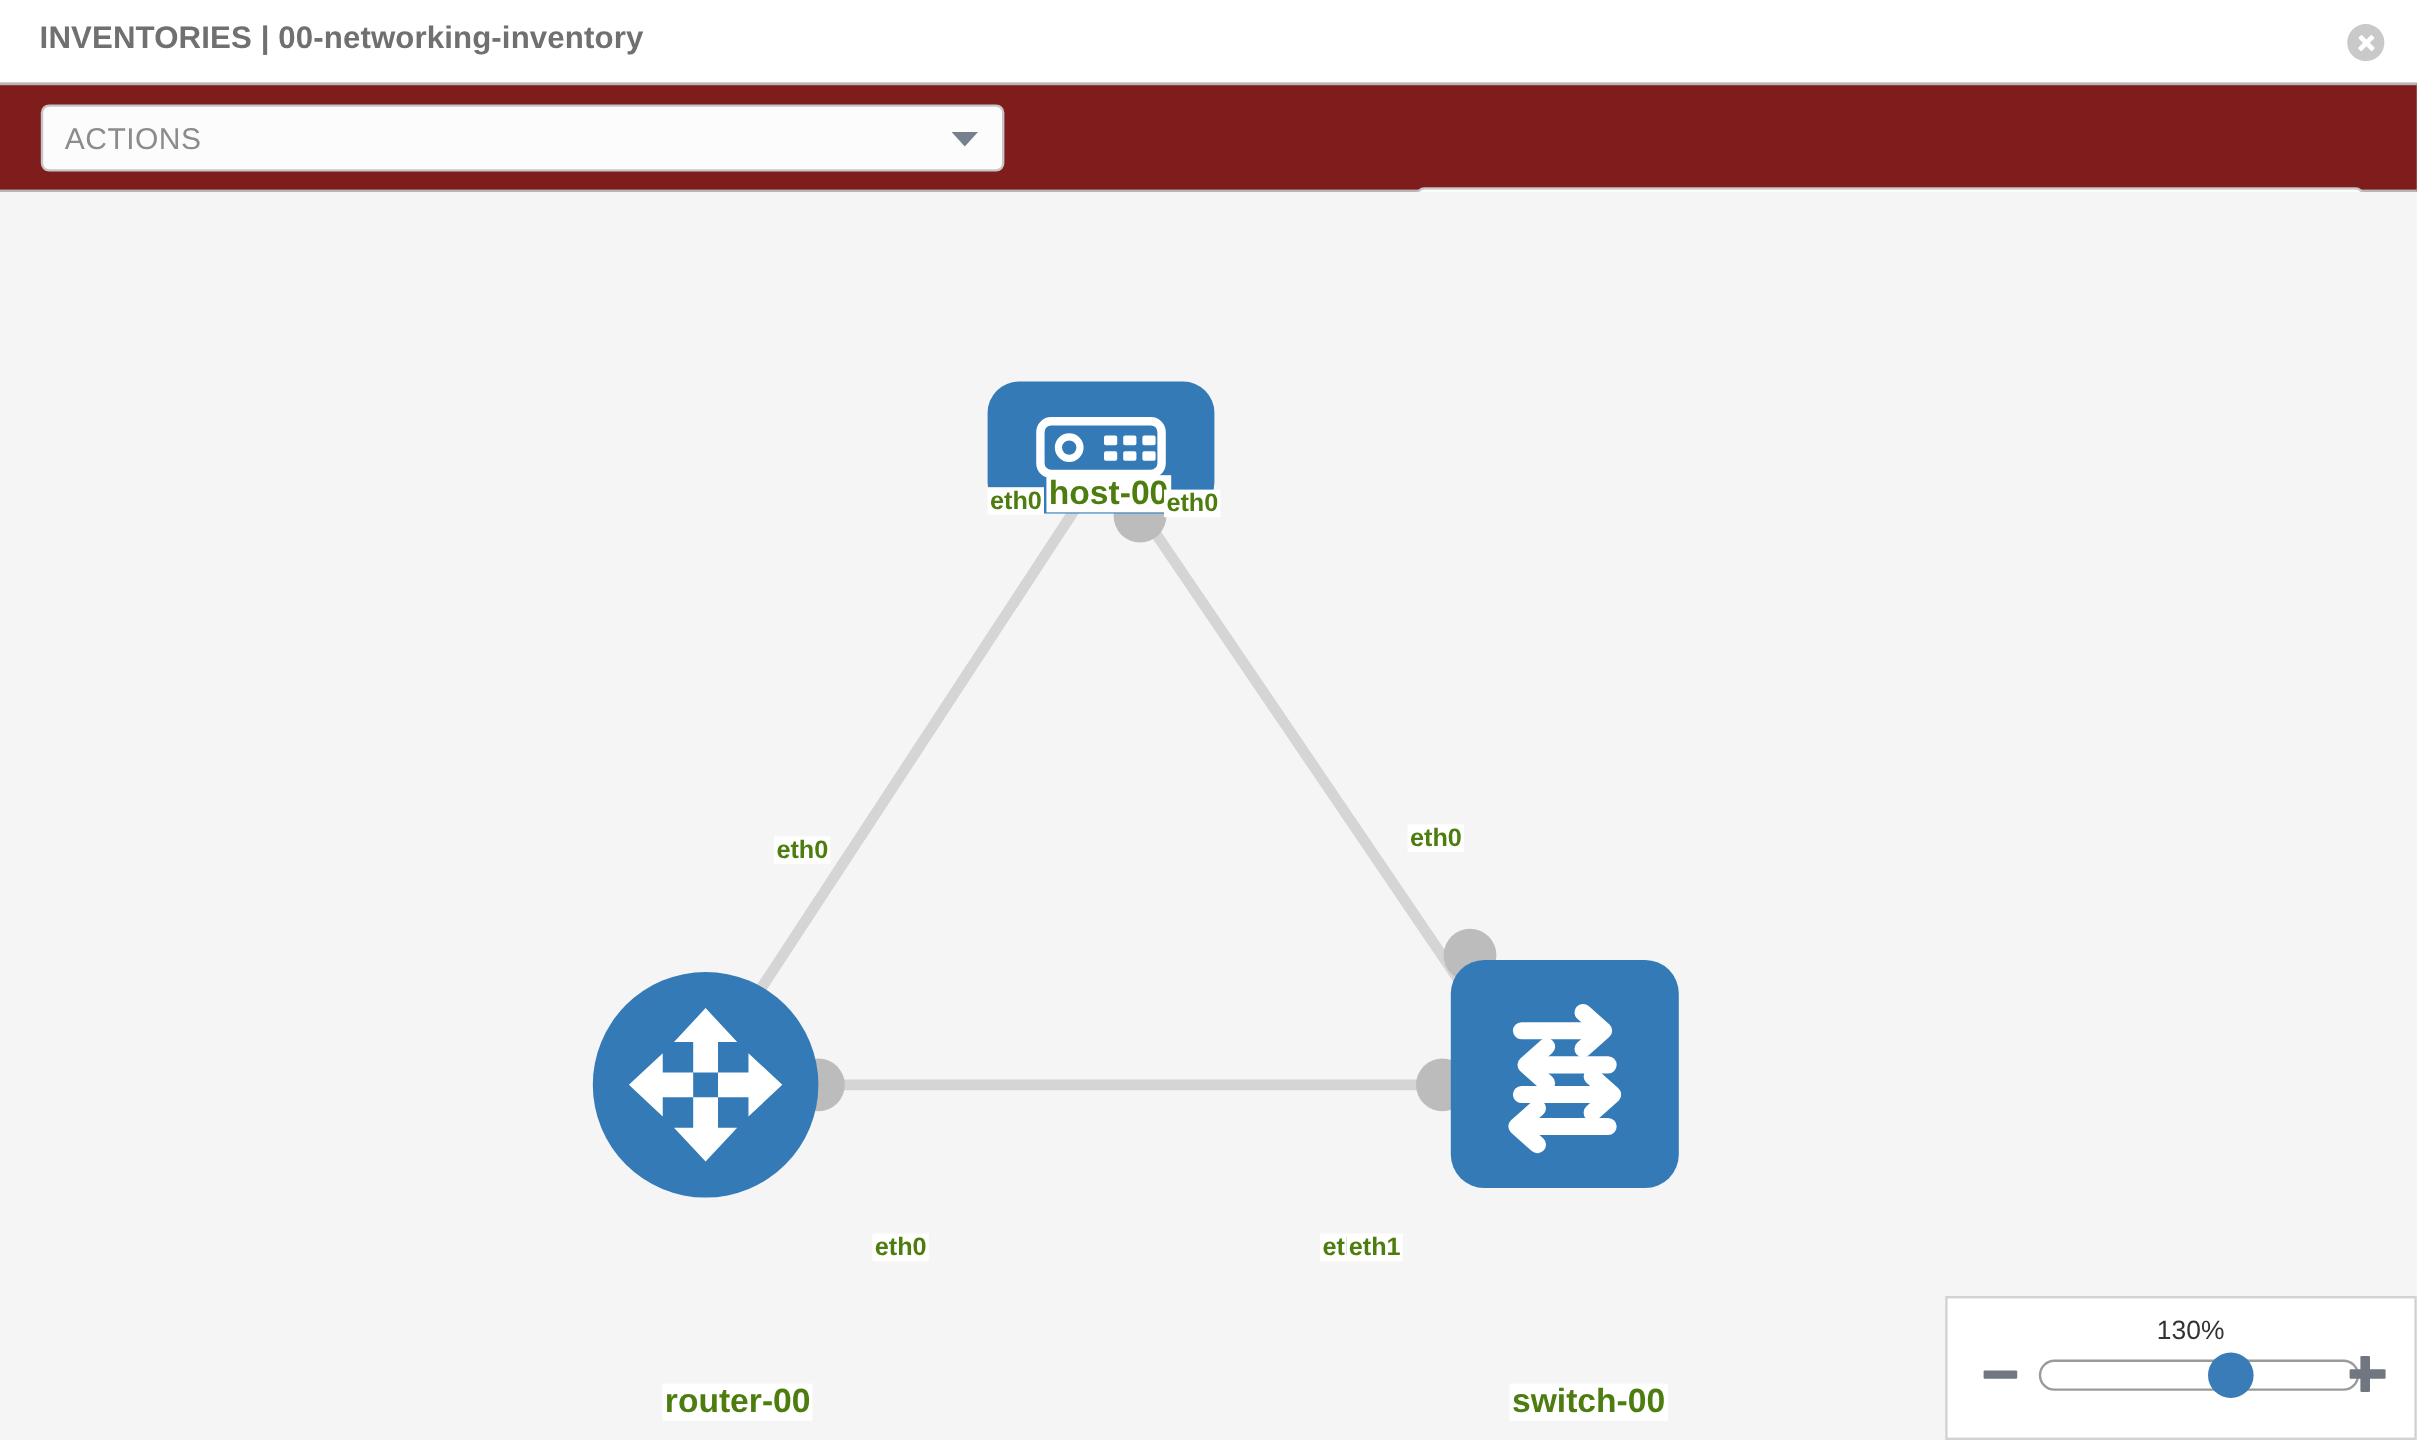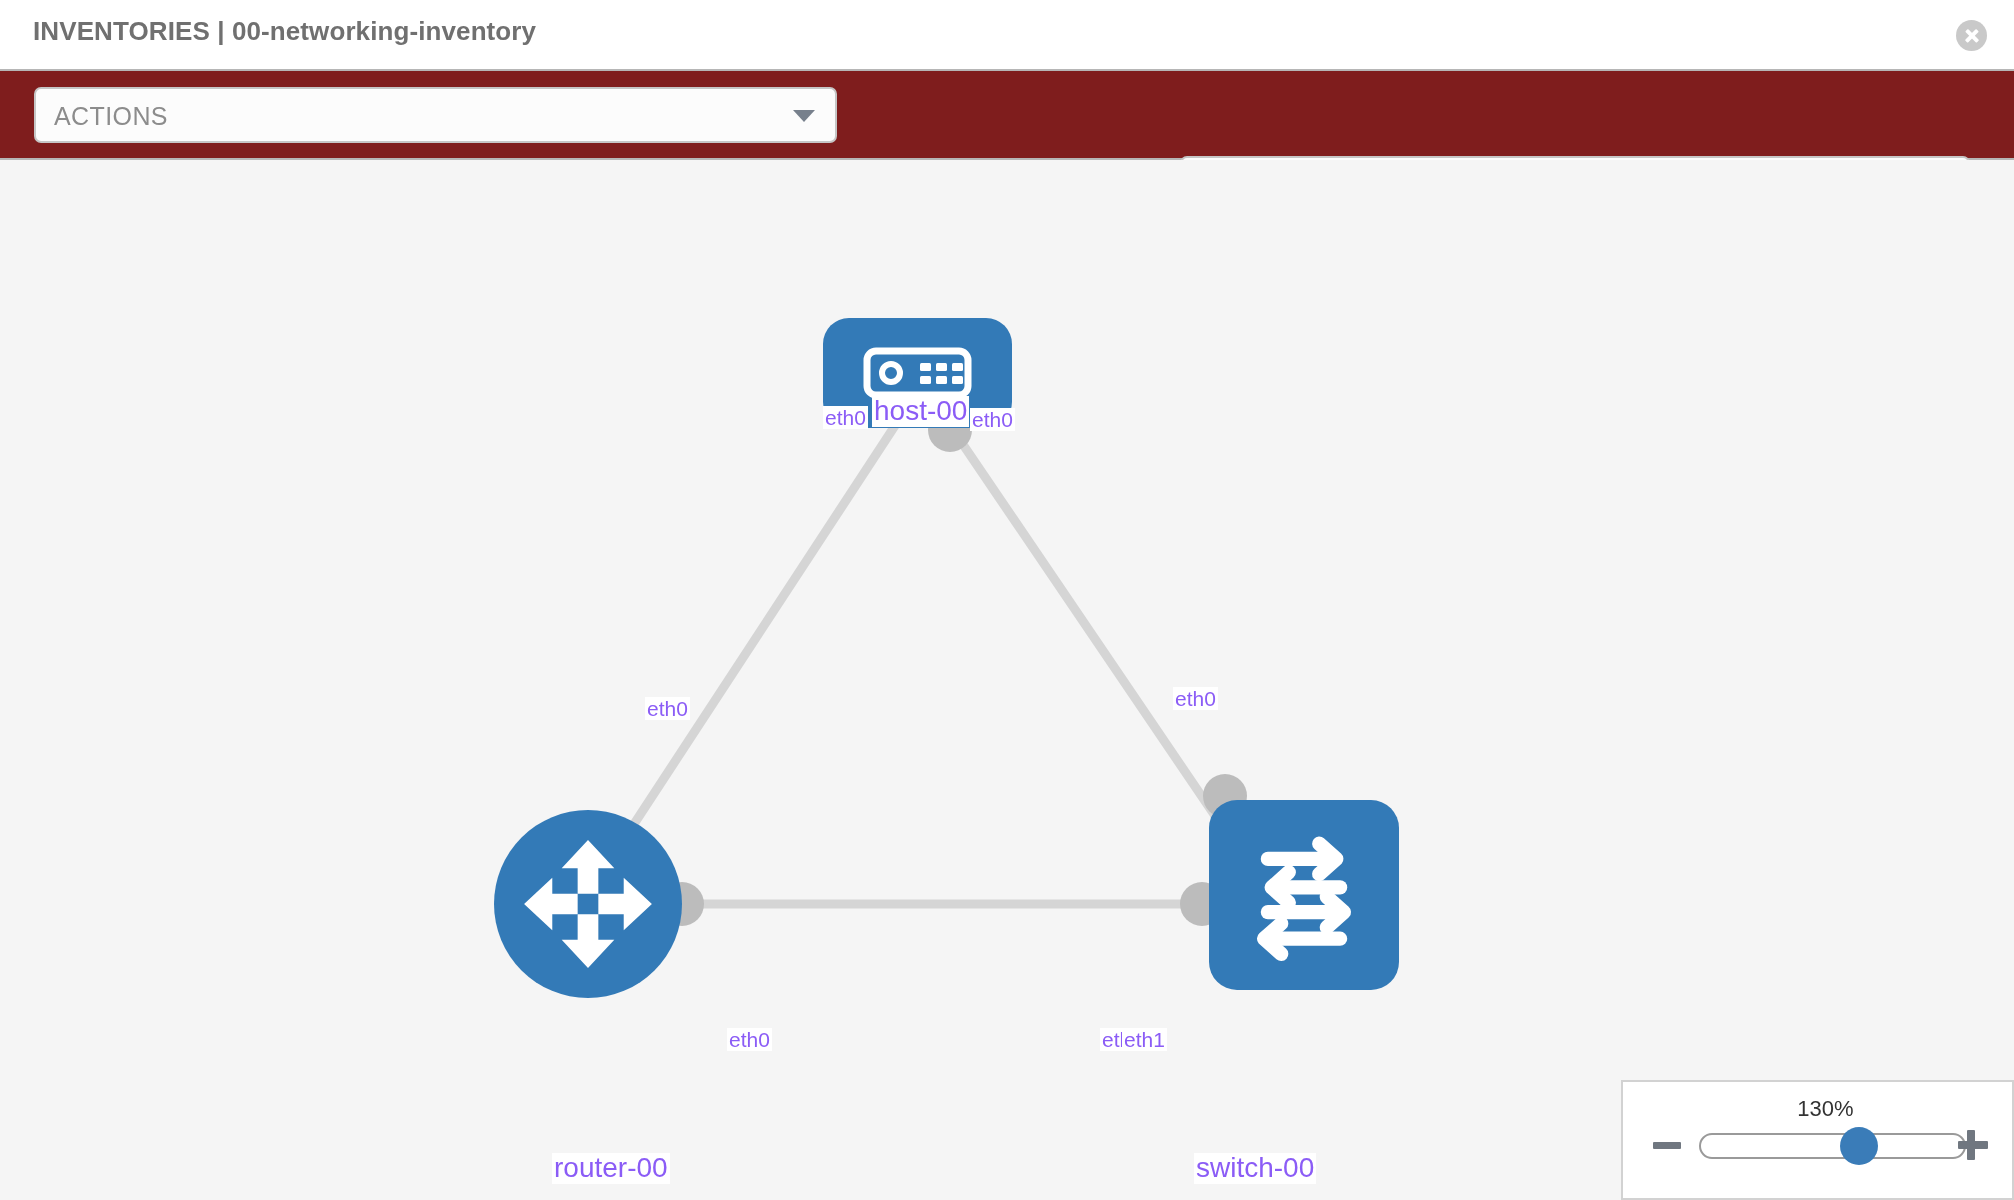--- a/index.html
+++ b/index.html
@@ -172,23 +172,24 @@
     position: absolute;
     width: 44px;
     height: 44px;
     border-radius: 50%;
     background: #bcbcbc;
   }
 
   .nlabel {
     position: absolute;
     white-space: nowrap;
-    color: #8b5cf6;
+    color: #4d7c0f;
     background: #ffffff;
     line-height: 1.1;
+    font-weight: bold;
   }
   .nlabel.node-name { font-size: 28px; padding: 0 2px; }
   .nlabel.iface     { font-size: 21px; padding: 0 2px; }
 
   
   .zoom-panel {
     position: absolute;
     left: 1621px;
     top: 1080px;
     width: 393px;
@@ -336,21 +337,21 @@
           <path d="M31 59 H70"></path>
             <path d="M62 51 l9 8 -9 8"></path>
           <path d="M69 73 H30"></path>
             <path d="M38 65 l-9 8 9 8"></path>
         </g>
       </svg>
     </div>
 
     <div class="nlabel node-name" style="left:872px; top:236px;">host-00</div>
     <div class="nlabel node-name" style="left:552px; top:993px;">router-00</div>
-    <div class="nlabel node-name" style="left:1194px; top:993px;">switch-00</div>
+    <div class="nlabel node-name" style="left:1258px; top:993px;">switch-00</div>
 
     <div class="nlabel iface" style="left:823px; top:246px;">eth0</div>
     <div class="nlabel iface" style="left:970px; top:248px;">eth0</div>
     <div class="nlabel iface" style="left:645px; top:537px;">eth0</div>
     <div class="nlabel iface" style="left:1173px; top:527px;">eth0</div>
     <div class="nlabel iface" style="left:727px; top:868px;">eth0</div>
     <div class="nlabel iface" style="left:1100px; top:868px;">eth0</div>
     <div class="nlabel iface" style="left:1122px; top:868px;">eth1</div>
   </div>
 

